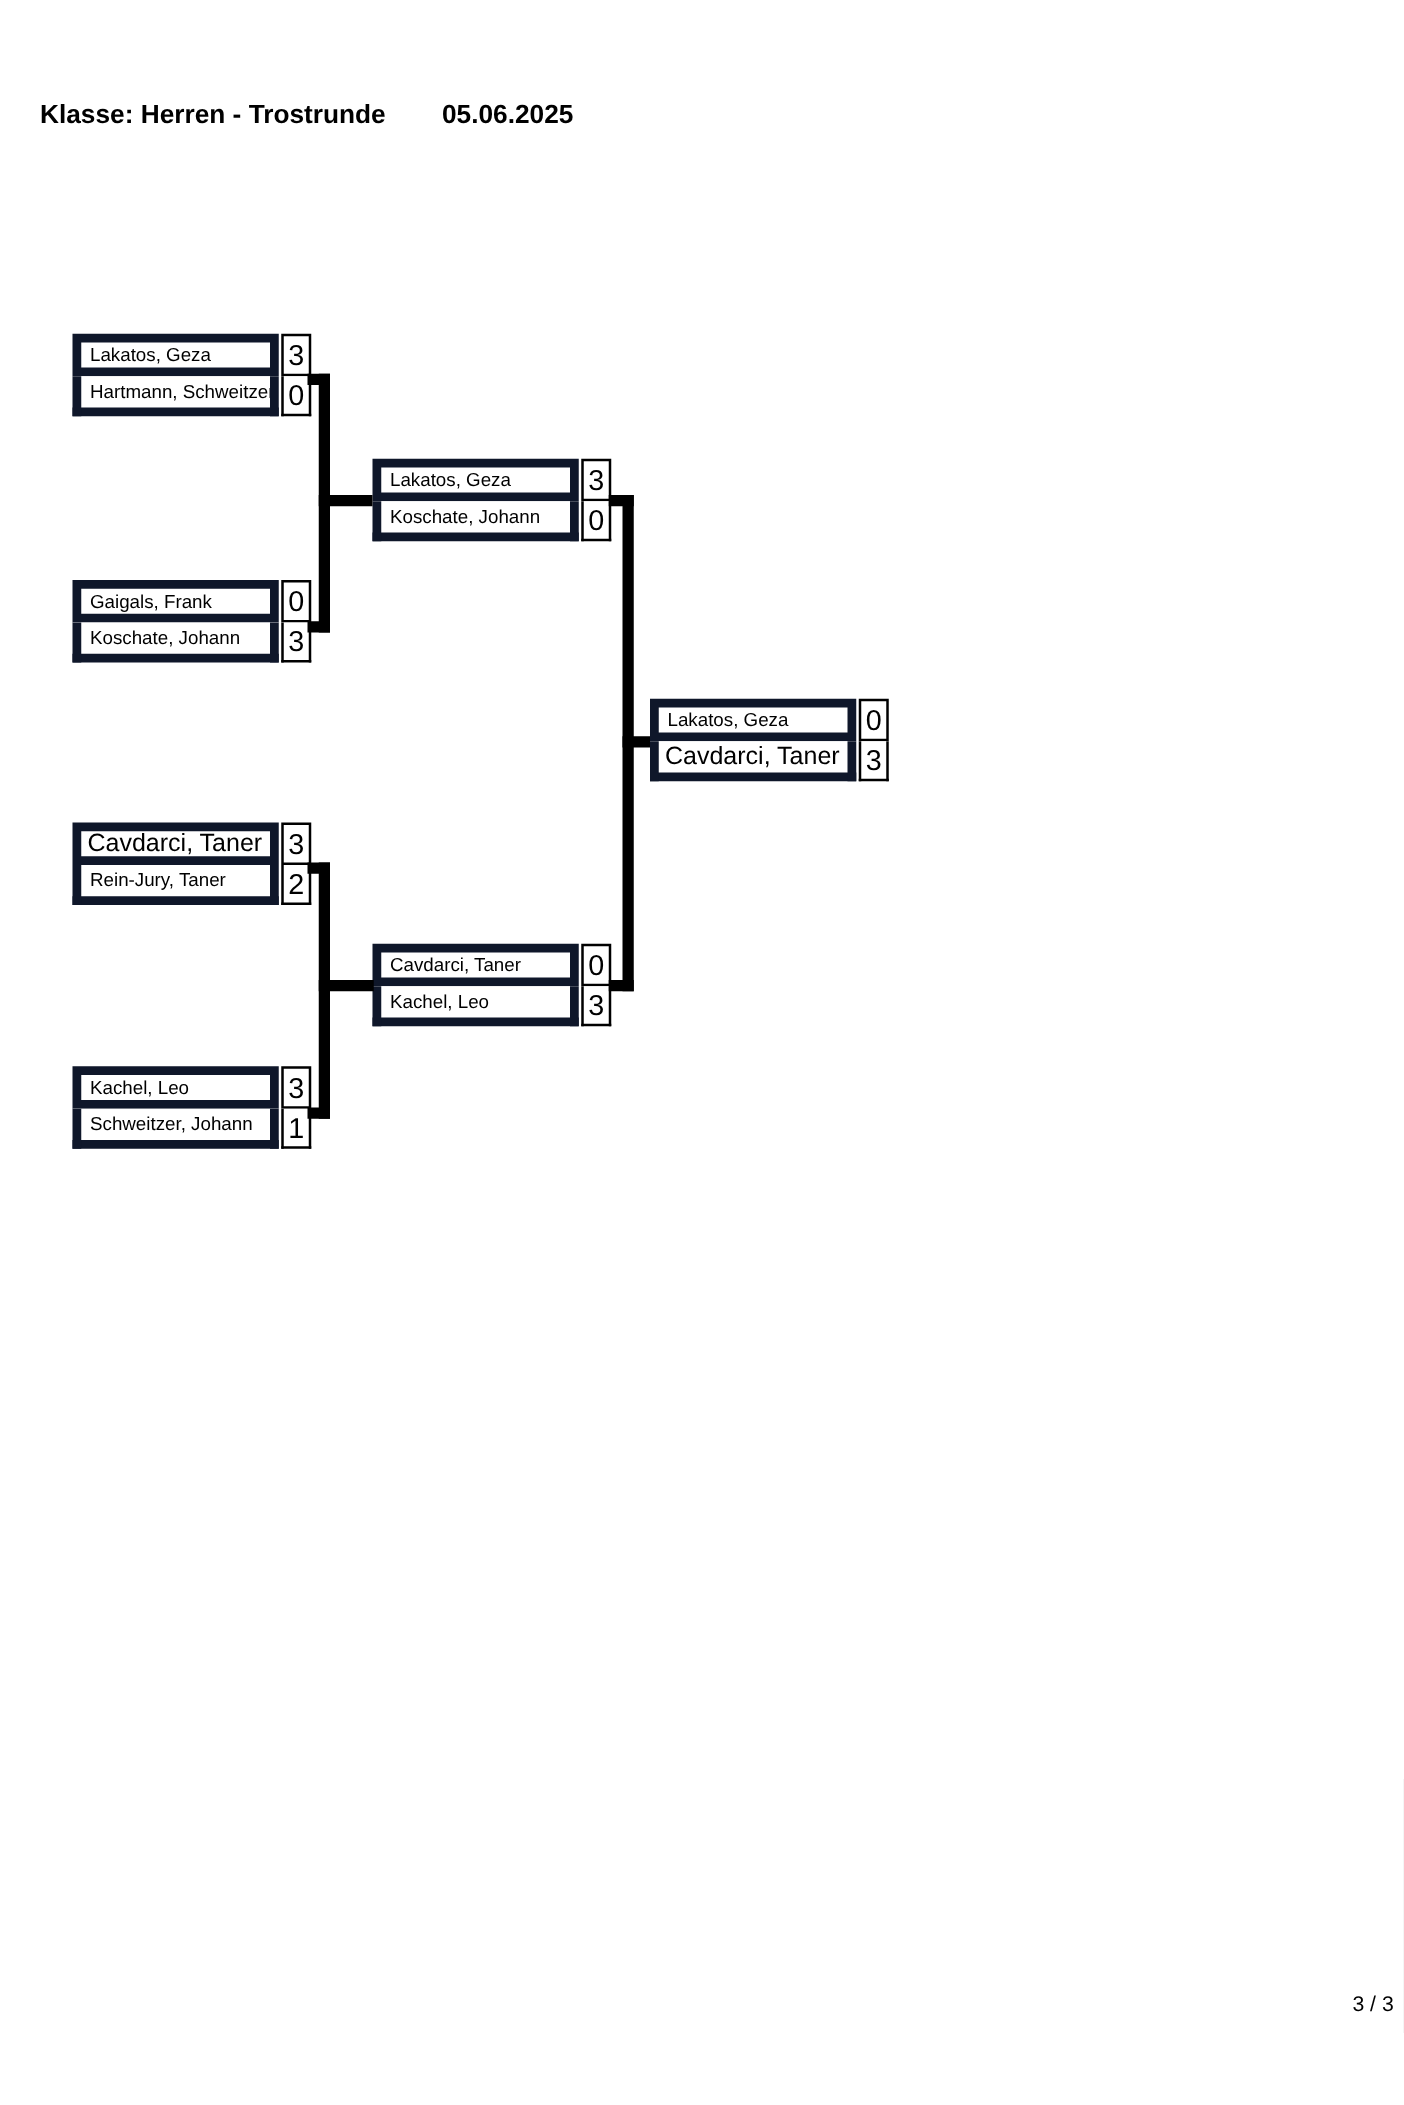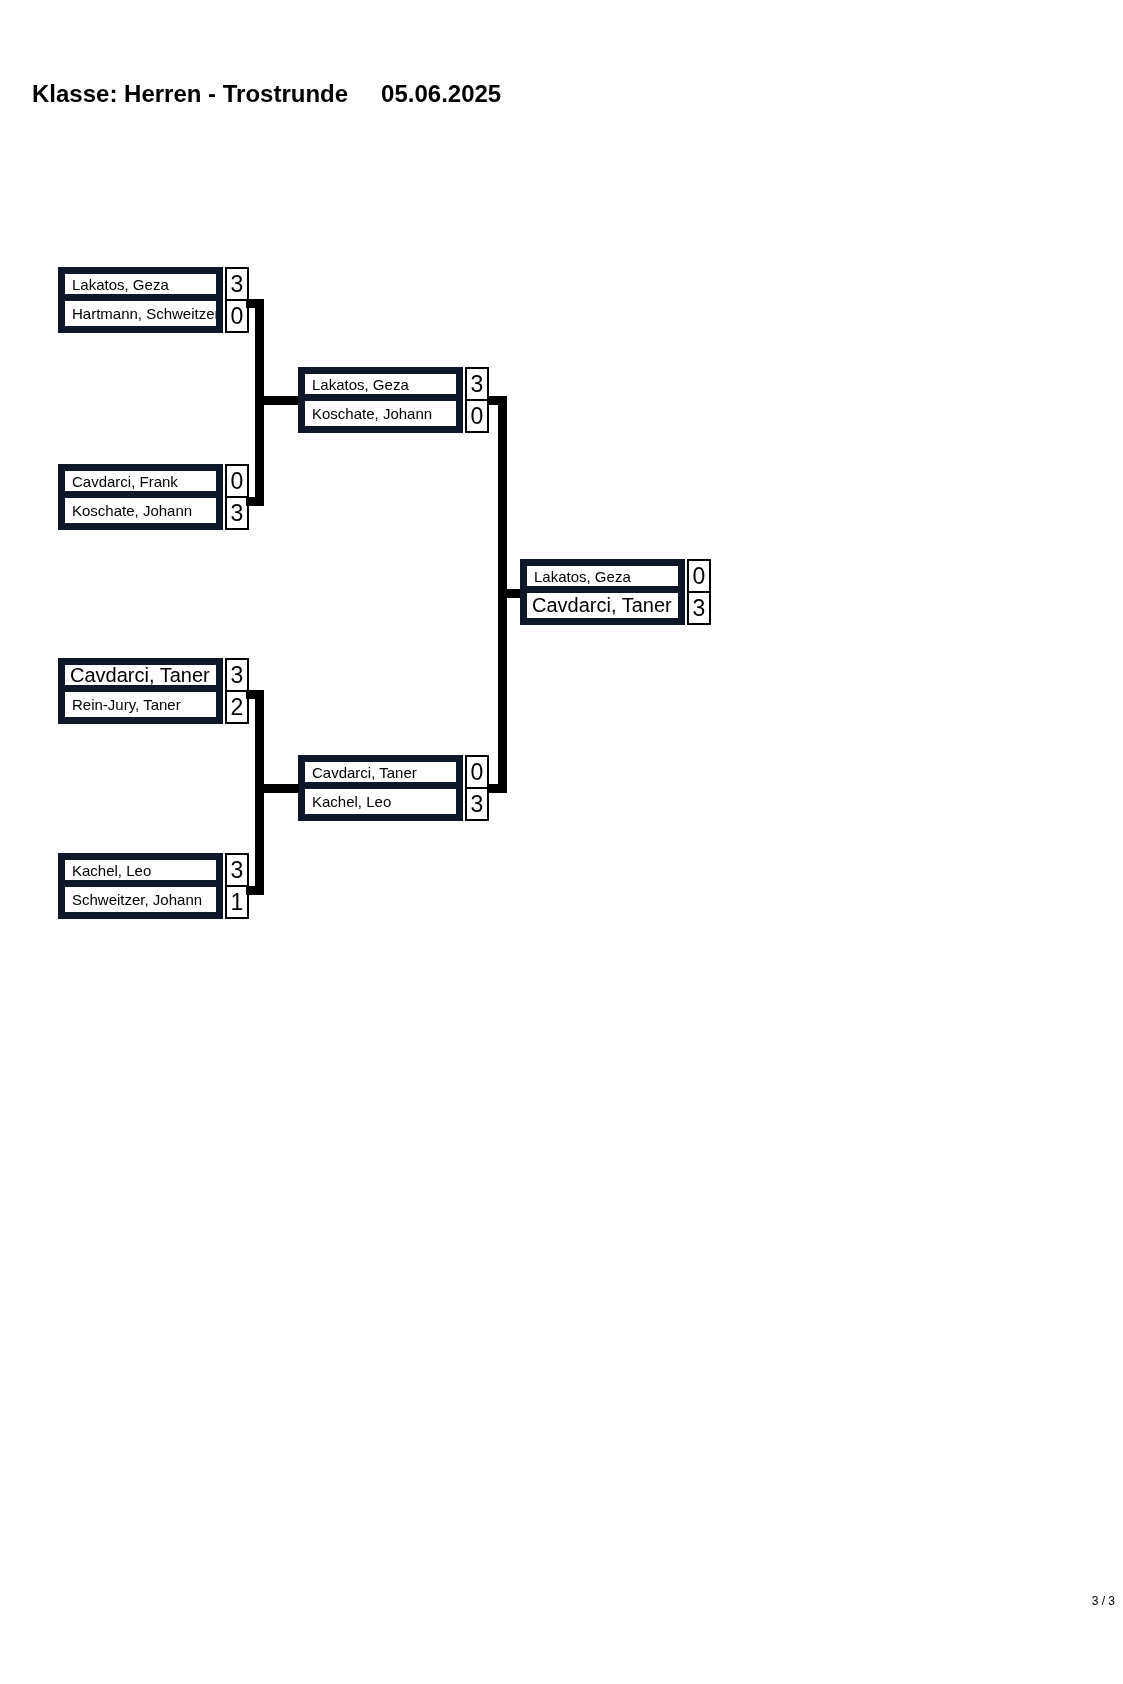--- a/index.html
+++ b/index.html
@@ -7,26 +7,26 @@
     position:relative;
     width:1123px; height:1684px;
     background:#ffffff;
     margin:0 auto;
     font-family:"Liberation Sans", sans-serif;
     color:#000000;
     overflow:hidden;
   }
   .hdr {
     position:absolute; left:32px; top:80px;
-    display:flex; gap:33px;
-    font-weight:bold; font-size:24px; white-space:nowrap;
+    display:flex; gap:45px;
+    font-weight:bold; font-size:21px; white-space:nowrap;
   }
   .pagenum {
     position:absolute; right:8px; top:1594px;
-    font-size:12px;
+    font-size:17px;
     margin-left:42px;
   }
   .match { position:absolute; }
   .prow { display:flex; align-items:flex-start; }
   .pname {
     width:165px; height:34px; box-sizing:border-box;
     border:7px solid #0f172a; background:#fff;
     display:flex; align-items:center;
     padding-left:7px; font-size:15px; white-space:nowrap; overflow:hidden;
   }
@@ -57,21 +57,21 @@
       <div class="pscore">3</div>
     </div>
     <div class="prow">
       <div class="pname">Hartmann, Schweitzer</div>
       <div class="pscore">0</div>
     </div>
   </div>
 
   <div class="match" style="left:58px;top:464px">
     <div class="prow">
-      <div class="pname">Cavdarci, Frank</div>
+      <div class="pname">Gaigals, Frank</div>
       <div class="pscore">0</div>
     </div>
     <div class="prow">
       <div class="pname">Koschate, Johann</div>
       <div class="pscore">3</div>
     </div>
   </div>
 
   <div class="match" style="left:58px;top:658px">
     <div class="prow">

